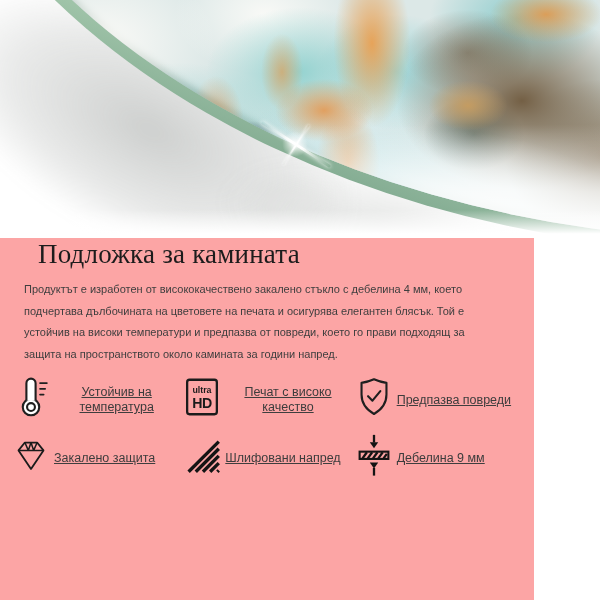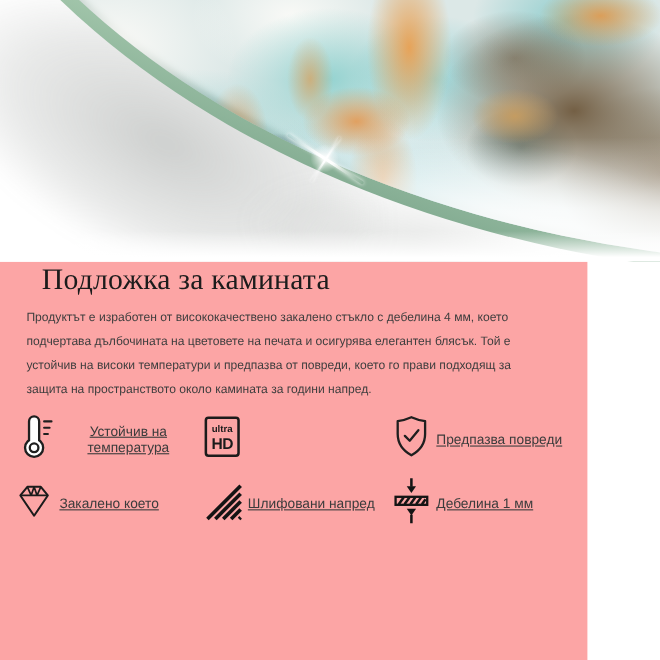--- a/index.html
+++ b/index.html
@@ -139,40 +139,41 @@
     </div>
 
     <div class="feature">
       <div class="icon-box">
         <svg viewBox="0 0 48 48">
           <rect x="8.5" y="6" width="31" height="36" rx="2.5" fill="none" stroke="#1b1b1b" stroke-width="2.4"></rect>
           <text x="24" y="20" text-anchor="middle" font-size="9.2" font-weight="700" fill="#1b1b1b">ultra</text>
           <text x="24" y="35.5" text-anchor="middle" font-size="14.8" font-weight="800" letter-spacing="-0.5" fill="#1b1b1b">HD</text>
         </svg>
       </div>
+      <div class="feature-label">Печат с високо качество</div>
     </div>
 
     <div class="feature">
       <div class="icon-box">
         <svg viewBox="0 0 48 48">
           <path d="M24 5.5 c4.5 2 9 3.2 13 3.8 v12.2 c0 9.3 -5.6 16.1 -13 20.2 c-7.4 -4.1 -13 -10.9 -13 -20.2 V9.3 c4 -0.6 8.5 -1.8 13 -3.8 Z" fill="none" stroke="#1f1f1f" stroke-width="2.2" stroke-linejoin="round"></path>
           <path d="M17.8 23.2 l4.6 4.6 8.2 -10" fill="none" stroke="#1f1f1f" stroke-width="2.2" stroke-linecap="round" stroke-linejoin="round"></path>
         </svg>
       </div>
       <div class="feature-label">Предпазва повреди</div>
     </div>
 
     <div class="feature">
       <div class="icon-box">
         <svg viewBox="0 0 48 48">
           <path d="M11 19.2 L17.6 11 h12.8 L37 19.2 L24 38.5 Z" fill="none" stroke="#1b1b1b" stroke-width="1.9" stroke-linejoin="round"></path>
           <path d="M11 19.2 H37 M17.6 11 l3.6 8.2 M24 11 l-2.8 8.2 M24 11 l2.8 8.2 M30.4 11 l-3.6 8.2" fill="none" stroke="#1b1b1b" stroke-width="1.6"></path>
         </svg>
       </div>
-      <div class="feature-label">Закалено което</div>
+      <div class="feature-label">Закалено защита</div>
     </div>
 
     <div class="feature">
       <div class="icon-box">
         <svg viewBox="0 0 48 48">
           <g stroke="#141414" stroke-width="3.4" fill="none">
             <path d="M10 41.5 L41.5 10"></path>
             <path d="M17.5 41.5 L41.5 17.5"></path>
             <path d="M25 41.5 L41.5 25"></path>
             <path d="M32.5 41.5 L41.5 32.5"></path>
@@ -187,17 +188,17 @@
       <div class="icon-box">
         <svg viewBox="0 0 48 48">
           <path d="M24 3 v8" fill="none" stroke="#141414" stroke-width="2.4"></path>
           <path d="M19.6 10.6 h8.8 L24 16.9 Z" fill="#141414"></path>
           <rect x="9" y="20.5" width="30" height="7.6" fill="none" stroke="#141414" stroke-width="2.2"></rect>
           <path d="M12 27.5 l4.6 -6.4 M17.5 27.5 l4.6 -6.4 M23 27.5 l4.6 -6.4 M28.5 27.5 l4.6 -6.4 M34 27.5 l3.4 -4.7" fill="none" stroke="#141414" stroke-width="2.4"></path>
           <path d="M24 45.5 v-8" fill="none" stroke="#141414" stroke-width="2.4"></path>
           <path d="M19.6 38.2 h8.8 L24 31.9 Z" fill="#141414" transform="rotate(180 24 35.05)"></path>
         </svg>
       </div>
-      <div class="feature-label">Дебелина 1 мм</div>
+      <div class="feature-label">Дебелина 9 мм</div>
     </div>
 
   </div>
 </div>
 
 </body></html>

